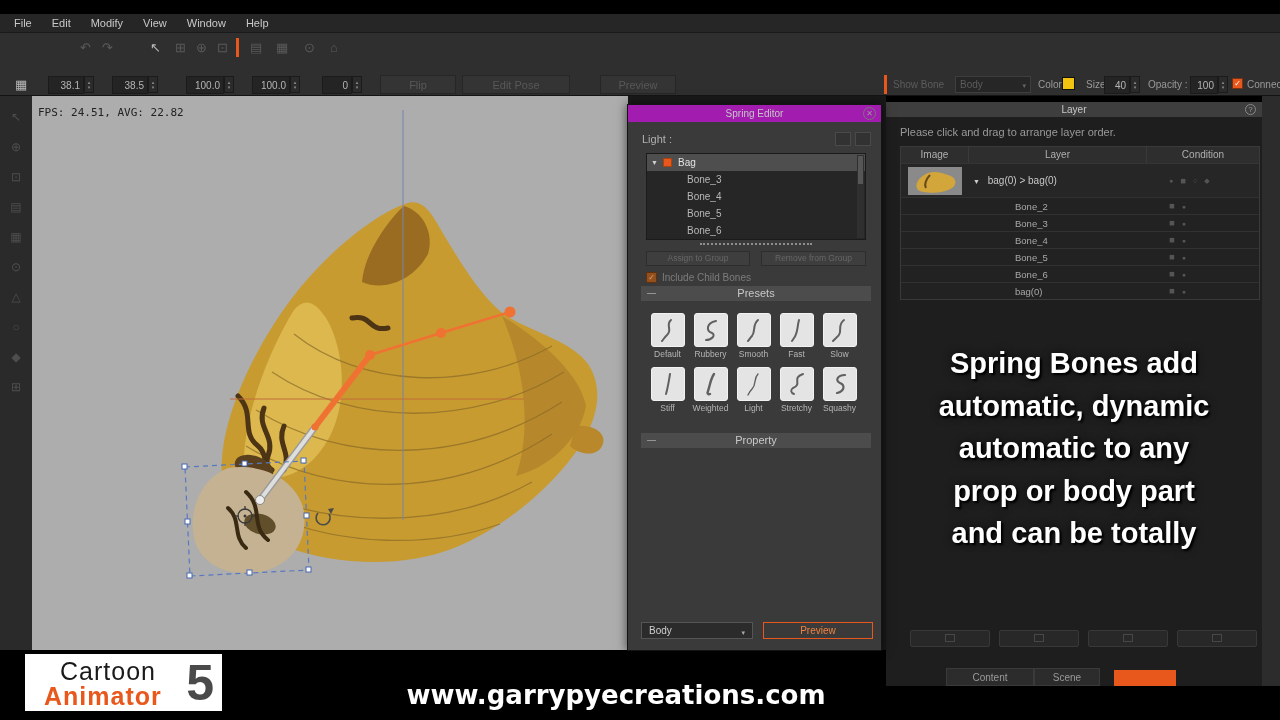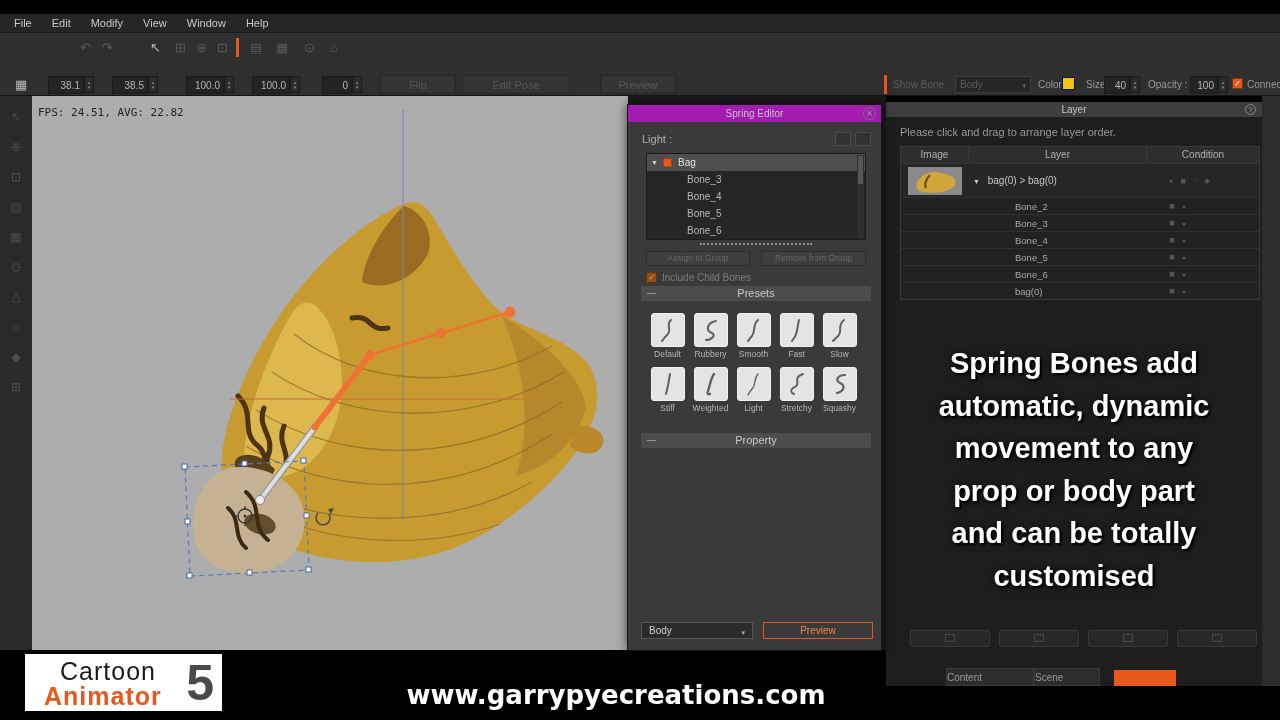--- a/index.html
+++ b/index.html
@@ -103,21 +103,21 @@
   .lp-row .c-layer { color:#a8a8a8; font-size:9.5px; padding-left:46px; }
   .cond-icons { display:flex; gap:7px; padding-left:22px; align-items:center; }
   .cond-icons span { color:#555; font-size:7px; }
   .promo { position:absolute; left:10px; top:240px; width:356px; text-align:center; color:#fff;
            font-weight:bold; font-size:29px; line-height:42.5px;
            text-shadow:2px 2px 2px #000, 0 0 8px rgba(0,0,0,.7); }
   .lp-bbtn { position:absolute; top:528px; width:80px; height:17px; background:#282828;
              border:1px solid #383838; border-radius:2px; }
   .lp-bbtn i { display:block; width:10px; height:8px; border:1px solid #474747; margin:3px auto; }
   .lp-tab { position:absolute; top:566px; height:18px; background:#2c2c2c; border:1px solid #3a3a3a;
-            color:#9a9a9a; font-size:10px; text-align:left; line-height:17px; }
+            color:#9a9a9a; font-size:10px; text-align:center; line-height:17px; }
   .lp-orange-btn { position:absolute; top:568px; left:228px; width:62px; height:16px; background:#e8581c; }
 
   
   .logo { left:25px; top:654px; width:197px; height:57px; background:#fff; position:absolute; }
   .brand-top { position:absolute; left:35px; top:3px; font-size:25px; color:#1a1a1a; letter-spacing:1px; }
   .brand-bottom { position:absolute; left:19px; top:28px; font-size:25px; color:#e8581c; font-weight:bold; letter-spacing:1px; }
   .brand-5 { position:absolute; right:8px; top:0px; font-size:50px; color:#4a4a4a; font-weight:bold; }
   .website { left:0; top:680px; width:1232px; text-align:center; color:#fff; font-size:26px;
              font-weight:bold; position:absolute; font-family:"DejaVu Sans", sans-serif; }
 </style>
@@ -373,24 +373,23 @@
       <div class="c-cond cond-icons">
           <span>◼</span>
           <span>●</span>
         </div>
     </div>
   </div>
 
   <div class="promo">
     <div>Spring Bones add</div>
     <div>automatic, dynamic</div>
-    <div>movement to any</div>
+    <div>automatic to any</div>
     <div>prop or body part</div>
     <div>and can be totally</div>
-    <div>customised</div>
   </div>
 
   <div class="lp-bbtn" style="left:24px">
       <i></i>
     </div>
   <div class="lp-bbtn" style="left:113px">
       <i></i>
     </div>
   <div class="lp-bbtn" style="left:202px">
       <i></i>

